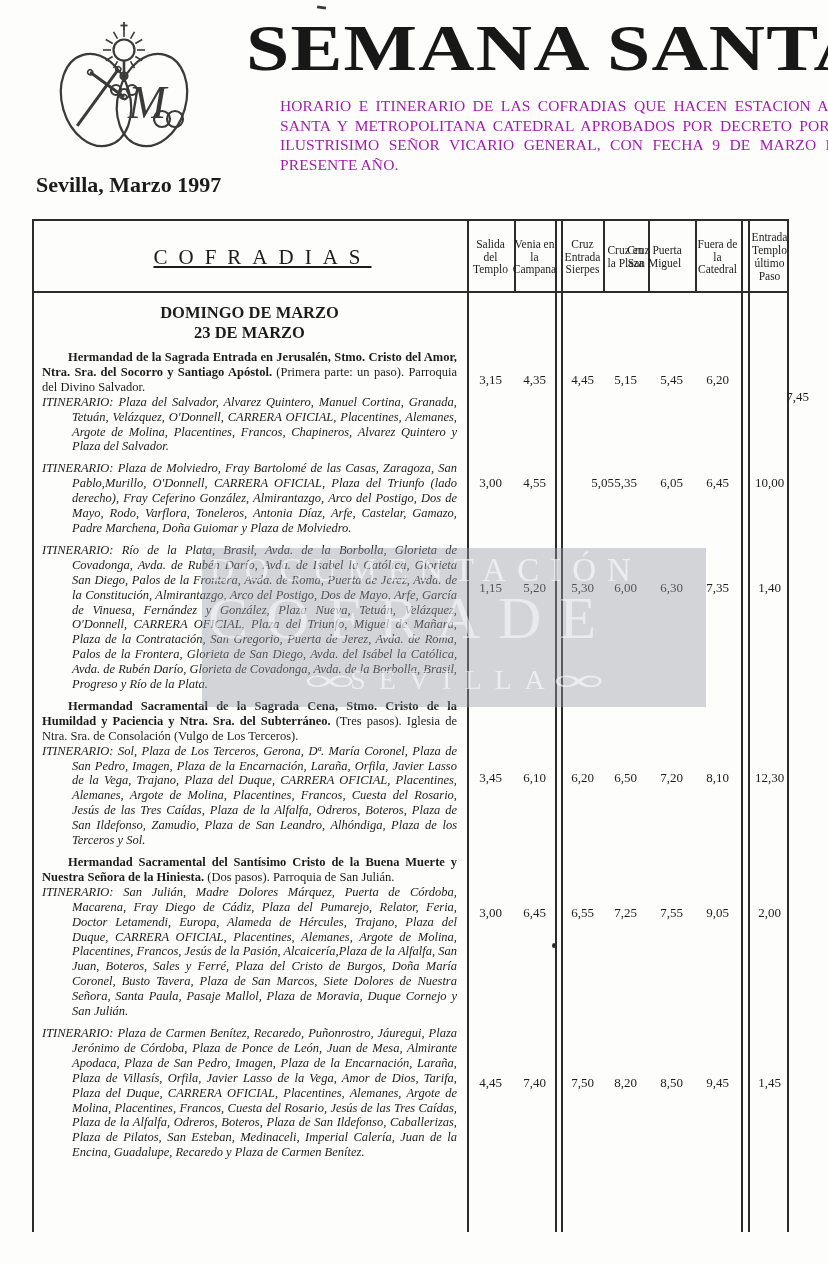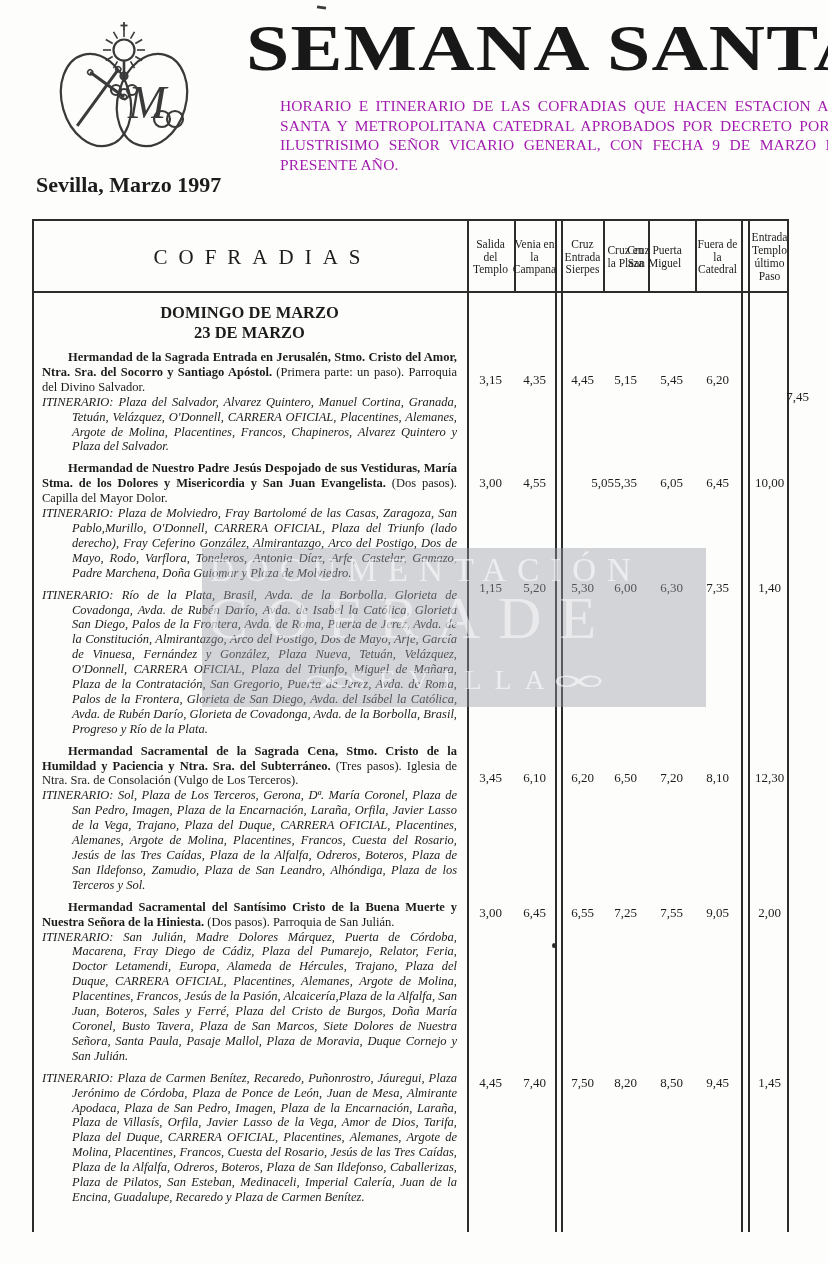--- a/index.html
+++ b/index.html
@@ -16,21 +16,21 @@
   .dateline{position:absolute;left:36px;top:172px;font-size:22px;font-weight:bold;}
 
   
   .table{position:absolute;left:32px;top:219px;width:757px;height:1013px;box-sizing:border-box;
          border-left:2px solid #2c2c2c;border-right:2px solid #2c2c2c;border-top:2px solid #2c2c2c;}
   .thead{position:absolute;left:0;top:0;right:0;height:72px;border-bottom:2px solid #2c2c2c;box-sizing:border-box;}
   .vline{position:absolute;top:0;bottom:0;width:1.5px;background:#2c2c2c;}
   .vline.hdr{height:72px;bottom:auto;}
   .hcell{position:absolute;top:0;height:72px;display:flex;align-items:center;justify-content:center;
          text-align:center;font-size:11.5px;line-height:12.8px;box-sizing:border-box;padding:0 2px;}
-  .hcell.cof{font-size:21px;letter-spacing:11px;padding-left:26px;font-weight:normal;}
+  .hcell.cof{font-size:21px;letter-spacing:11px;padding-left:26px;font-weight:normal;text-decoration:underline;}
 
   .tbody{position:absolute;left:0;top:72px;width:433px;bottom:0;box-sizing:border-box;
          padding:4px 10px 0 8px;overflow:hidden;}
   .section{text-align:center;font-weight:bold;font-size:16.5px;line-height:20px;margin:6px 0 4px 0;}
   .entry{margin-top:7px;font-size:12.5px;line-height:14.9px;text-align:justify;}
   .entry p{margin:0;}
   .entry .head{text-indent:26px;}
   .entry .e-title{font-weight:bold;}
   .itin{font-style:italic;padding-left:30px;text-indent:-30px;}
 
@@ -127,21 +127,20 @@
         <div>DOMINGO DE MARZO</div>
         <div>23 DE MARZO</div>
       </div>
       <div id="entries">
   <div class="entry">
     <p class="head"><span class="e-title">Hermandad de la Sagrada Entrada en Jerusalén, Stmo. Cristo del Amor, Ntra. Sra. del Socorro y Santiago Apóstol.</span> <span class="e-details">(Primera parte: un paso). Parroquia del Divino Salvador.</span></p>
     <p class="itin e-itin">ITINERARIO: Plaza del Salvador, Alvarez Quintero, Manuel Cortina, Granada, Tetuán, Velázquez, O'Donnell, CARRERA OFICIAL, Placentines, Alemanes, Argote de Molina, Placentines, Francos, Chapineros, Alvarez Quintero y Plaza del Salvador.</p>
   </div>
 
   <div class="entry">
-    <p class="head"><span class="e-title">Hermandad de Nuestro Padre Jesús Despojado de sus Vestiduras, María Stma. de los Dolores y Misericordia y San Juan Evangelista.</span> <span class="e-details">(Dos pasos). Capilla del Mayor Dolor.</span></p>
     <p class="itin e-itin">ITINERARIO: Plaza de Molviedro, Fray Bartolomé de las Casas, Zaragoza, San Pablo,Murillo, O'Donnell, CARRERA OFICIAL, Plaza del Triunfo (lado derecho), Fray Ceferino González, Almirantazgo, Arco del Postigo, Dos de Mayo, Rodo, Varflora, Toneleros, Antonia Díaz, Arfe, Castelar, Gamazo, Padre Marchena, Doña Guiomar y Plaza de Molviedro.</p>
   </div>
 
   <div class="entry">
     <p class="itin e-itin">ITINERARIO: Río de la Plata, Brasil, Avda. de la Borbolla, Glorieta de Covadonga, Avda. de Rubén Darío, Avda. de Isabel la Católica, Glorieta San Diego, Palos de la Frontera, Avda. de Roma, Puerta de Jerez, Avda. de la Constitución, Almirantazgo, Arco del Postigo, Dos de Mayo, Arfe, García de Vinuesa, Fernández y González, Plaza Nueva, Tetuán, Velázquez, O'Donnell, CARRERA OFICIAL, Plaza del Triunfo, Miguel de Mañara, Plaza de la Contratación, San Gregorio, Puerta de Jerez, Avda. de Roma, Palos de la Frontera, Glorieta de San Diego, Avda. del Isábel la Católica, Avda. de Rubén Darío, Glorieta de Covadonga, Avda. de la Borbolla, Brasil, Progreso y Río de la Plata.</p>
   </div>
 
   <div class="entry">
     <p class="head"><span class="e-title">Hermandad Sacramental de la Sagrada Cena, Stmo. Cristo de la Humildad y Paciencia y Ntra. Sra. del Subterráneo.</span> <span class="e-details">(Tres pasos). Iglesia de Ntra. Sra. de Consolación (Vulgo de Los Terceros).</span></p>
     <p class="itin e-itin">ITINERARIO: Sol, Plaza de Los Terceros, Gerona, Dª. María Coronel, Plaza de San Pedro, Imagen, Plaza de la Encarnación, Laraña, Orfila, Javier Lasso de la Vega, Trajano, Plaza del Duque, CARRERA OFICIAL, Placentines, Alemanes, Argote de Molina, Placentines, Francos, Cuesta del Rosario, Jesús de las Tres Caídas, Plaza de la Alfalfa, Odreros, Boteros, Plaza de San Ildefonso, Zamudio, Plaza de San Leandro, Alhóndiga, Plaza de los Terceros y Sol.</p>

